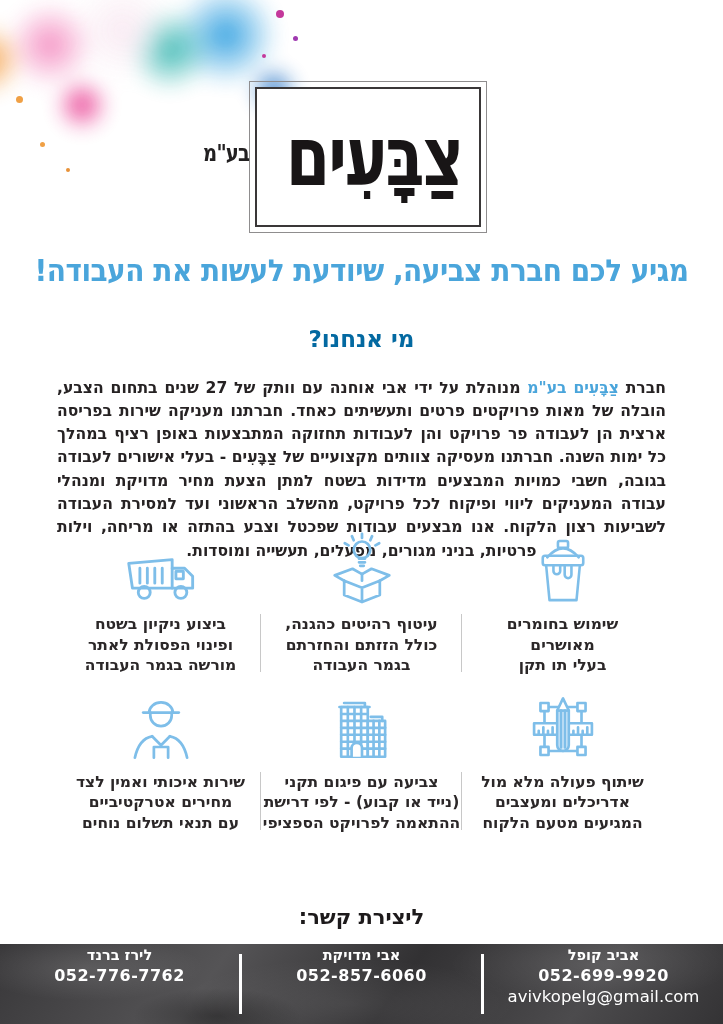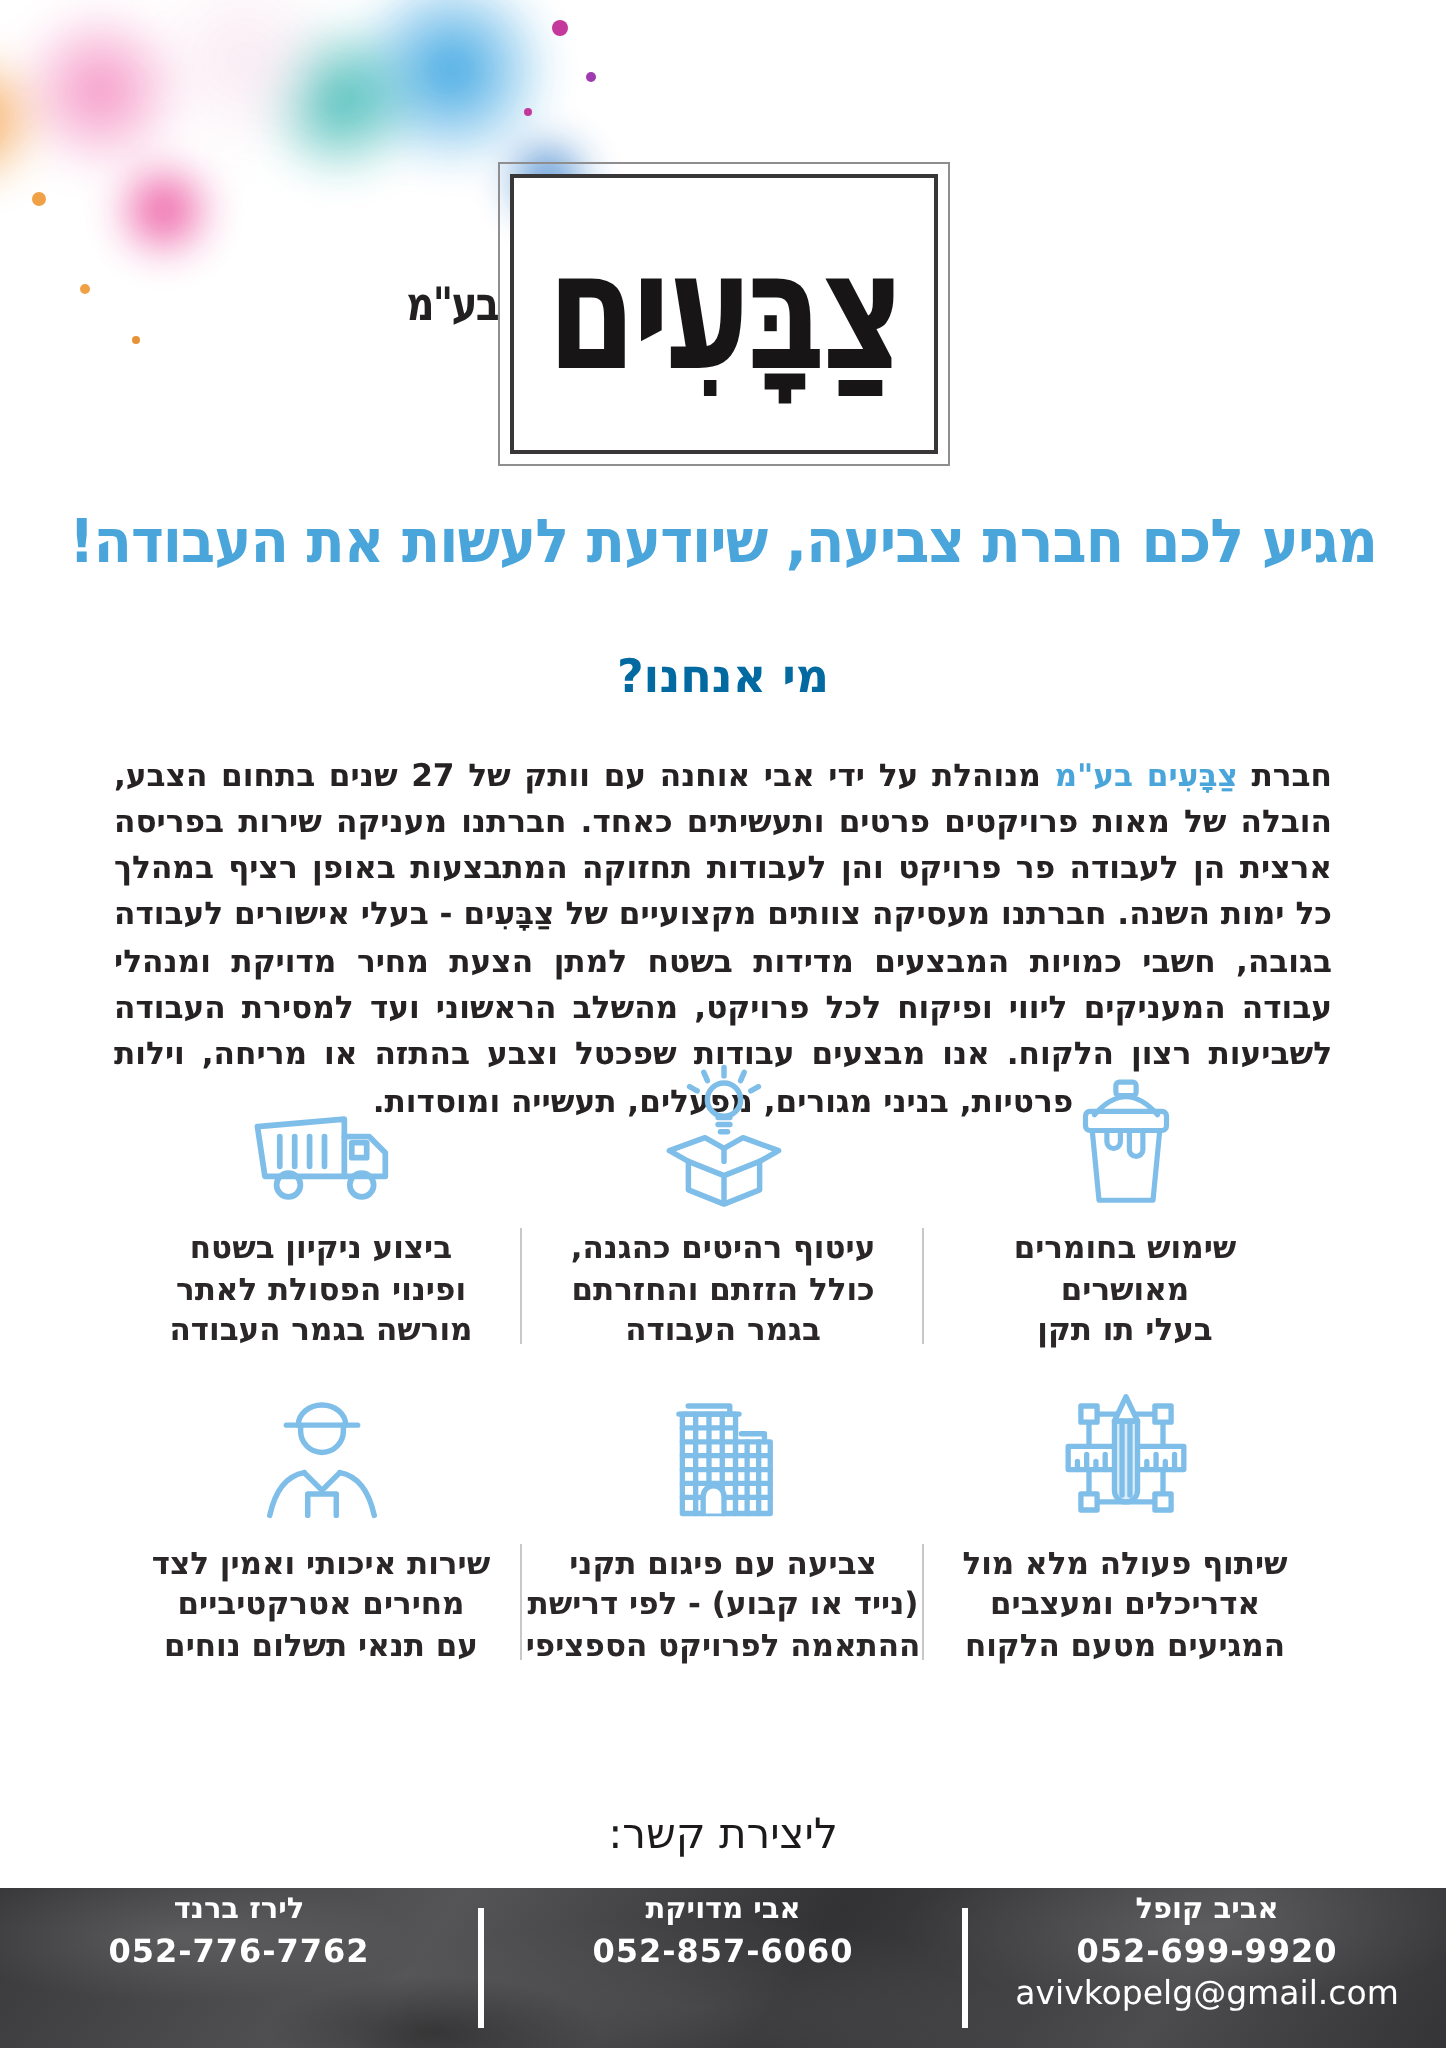--- a/index.html
+++ b/index.html
@@ -23,21 +23,21 @@
   .dot{position:absolute;border-radius:50%;pointer-events:none;}
   .dot.m1{left:276px;top:10px;width:8px;height:8px;background:#c4389b;}
   .dot.m2{left:293px;top:36px;width:5px;height:5px;background:#a03ab0;}
   .dot.m3{left:262px;top:54px;width:4px;height:4px;background:#c4389b;}
   .dot.o1{left:16px;top:96px;width:7px;height:7px;background:#f0a045;}
   .dot.o2{left:40px;top:142px;width:5px;height:5px;background:#f0a045;}
   .dot.o3{left:66px;top:168px;width:4px;height:4px;background:#e89238;}
   
   .logo-box{
     position:absolute;left:255px;top:87px;width:210px;height:136px;
-    border:2px solid #3a3738;display:flex;align-items:center;justify-content:center;background:#fff;
+    border:2px solid #3a3738;display:flex;align-items:center;justify-content:center;background:#fff;padding-left:12px;
   }
   .logo-box::before{
     content:"";position:absolute;top:-8px;left:-8px;right:-8px;bottom:-8px;
     border:1px solid #8f8d8e;
   }
   .logo-text{
     font-weight:bold;font-size:64px;letter-spacing:-2px;color:#181516;
     transform:scaleY(1.28);line-height:1;white-space:nowrap;
   }
   .logo-suffix{
@@ -70,21 +70,21 @@
     font-size:15.5px;font-weight:bold;color:#2b2728;text-align:center;
     line-height:20.5px;white-space:pre-line;
   }
   .vdiv{position:absolute;width:1px;height:58px;background:#c8c8c8;top:86px;}
   .vdiv.d1{right:201px;}
   .vdiv.d2{right:402px;}
   svg.icn{stroke:#7ebee9;stroke-width:2.3;fill:none;stroke-linecap:round;stroke-linejoin:round;}
   
   .contact-title{
     position:absolute;top:905px;left:0;width:100%;text-align:center;
-    font-size:21px;font-weight:normal;color:#1d1a1b;
+    font-size:21px;font-weight:bold;color:#1d1a1b;
   }
   .footer{
     position:absolute;left:0;bottom:0;width:723px;height:80px;color:#fff;
     display:flex;align-items:stretch;
     background:
       radial-gradient(ellipse 180px 50px at 12% 30%, rgba(255,255,255,.12), transparent 65%),
       radial-gradient(ellipse 260px 70px at 48% 75%, rgba(255,255,255,.08), transparent 65%),
       radial-gradient(ellipse 220px 60px at 82% 25%, rgba(255,255,255,.10), transparent 65%),
       radial-gradient(ellipse 120px 40px at 30% 90%, rgba(0,0,0,.35), transparent 70%),
       linear-gradient(125deg,#39383a 0%,#555456 30%,#323133 55%,#4c4b4d 80%,#343335 100%);

